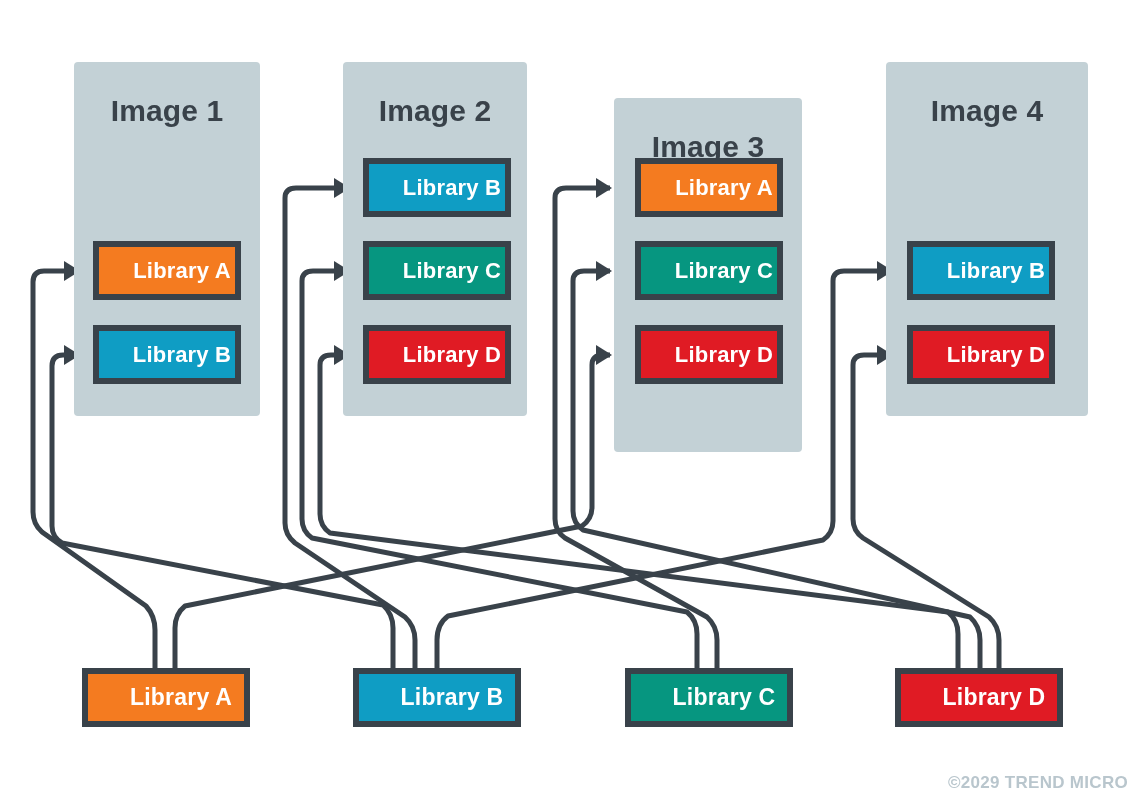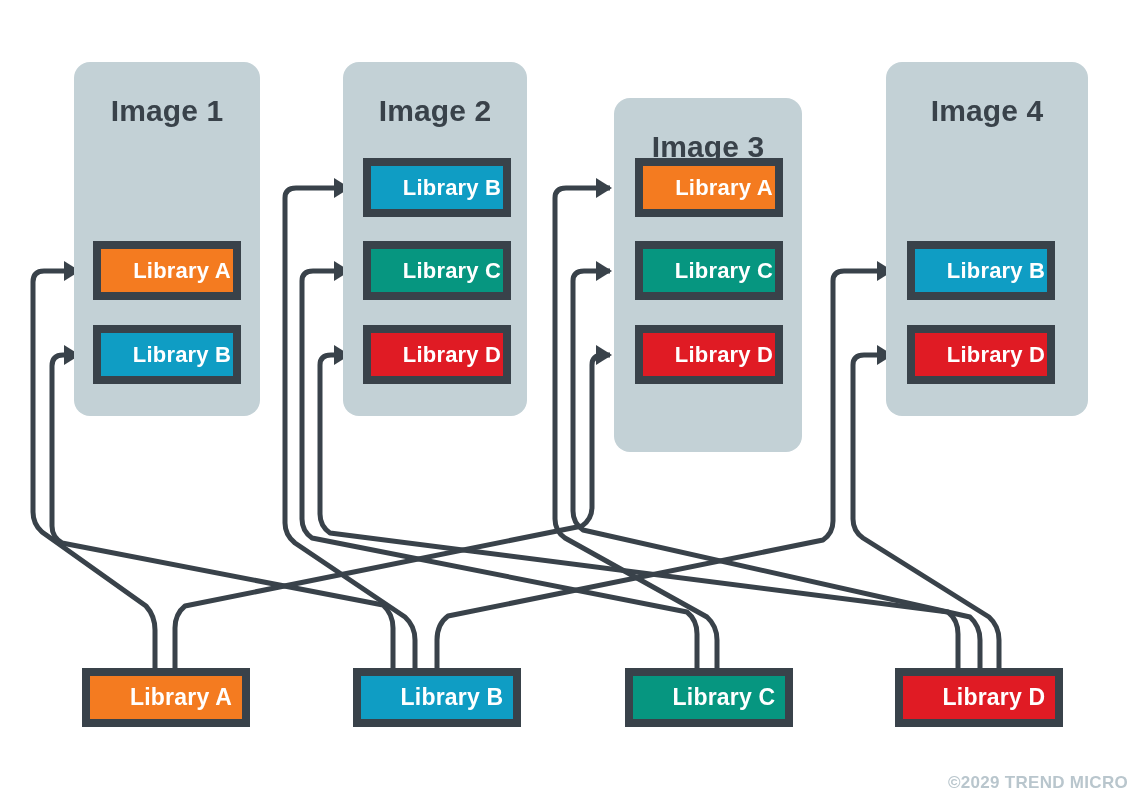--- a/index.html
+++ b/index.html
@@ -23,38 +23,38 @@
     position: absolute;
     left: 0;
     top: 0;
     width: 1146px;
     height: 803px;
     pointer-events: none;
   }
   .image-panel {
     position: absolute;
     background: #c3d1d6;
-    border-radius: 16px;
+    border-radius: 4px;
     box-sizing: border-box;
   }
   .panel-title {
     position: absolute;
     left: 0;
     right: 0;
     top: 32px;
     text-align: center;
     font-size: 30px;
     font-weight: 700;
     color: #39424a;
     letter-spacing: 0.1px;
   }
   .lib-box {
     position: absolute;
     box-sizing: border-box;
-    border: 8px solid #000000;
+    border: 6px solid #000000;
     display: flex;
     align-items: center;
     justify-content: center;
     color: #ffffff;
     font-size: 22px;
     font-weight: 700;
     letter-spacing: 0.2px;
     padding-left: 30px;
   }
   .lib-box.src {

